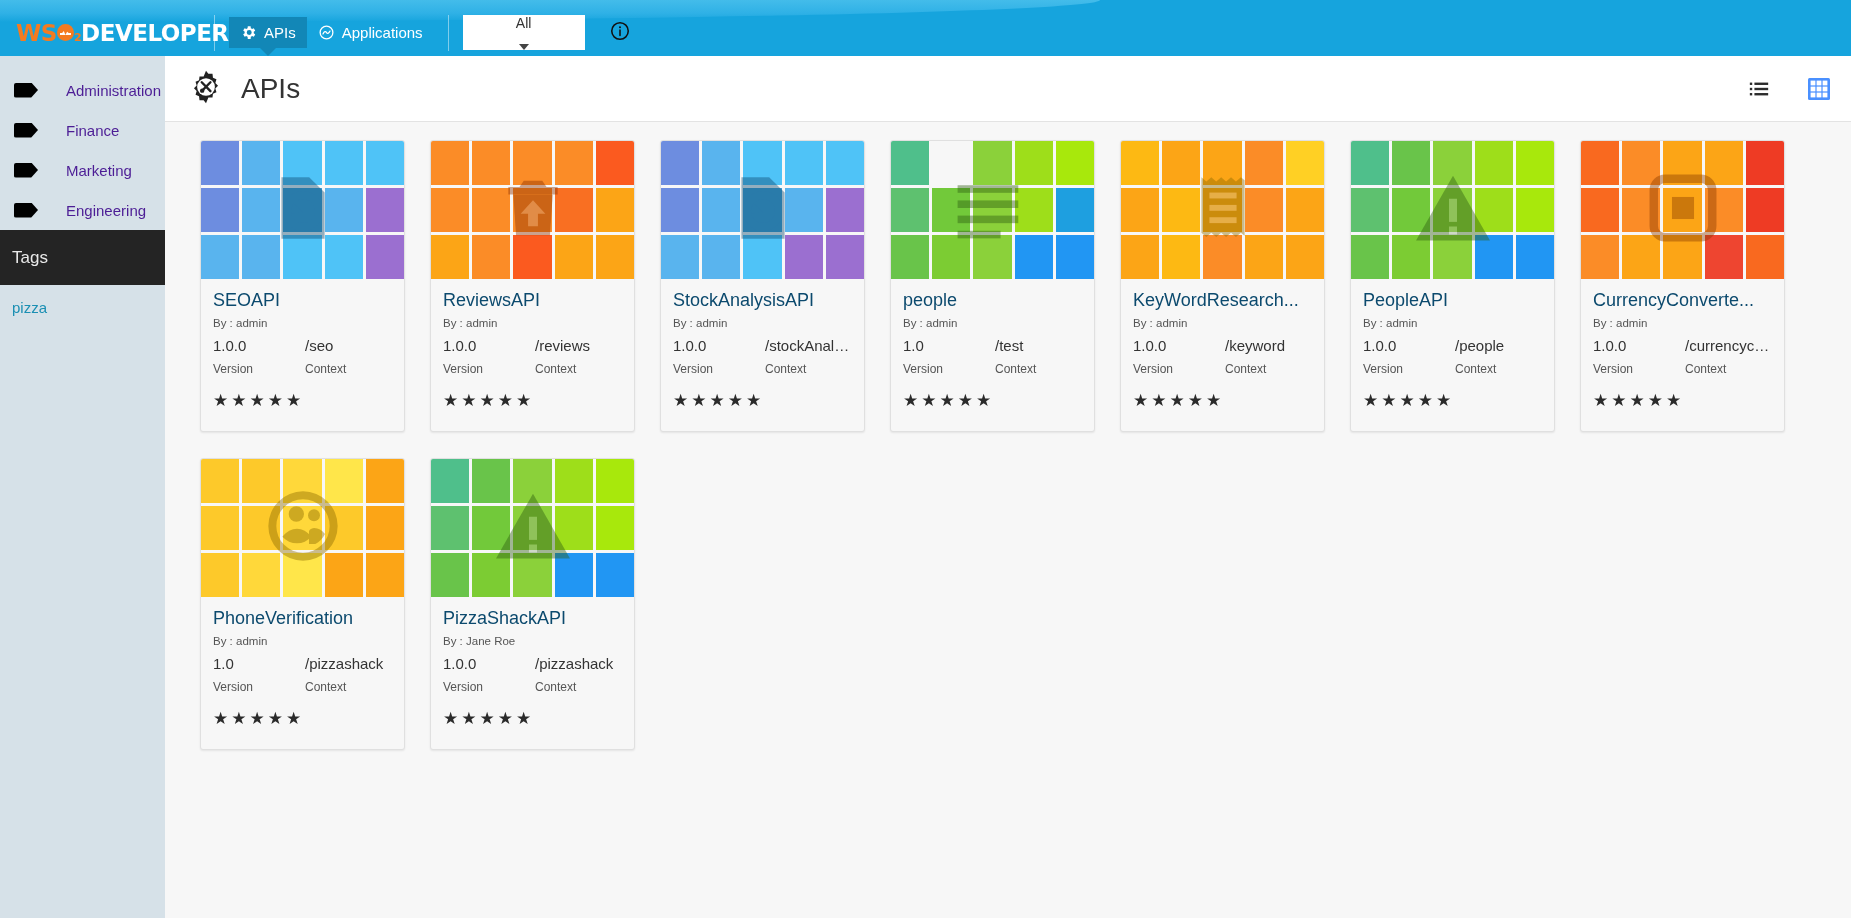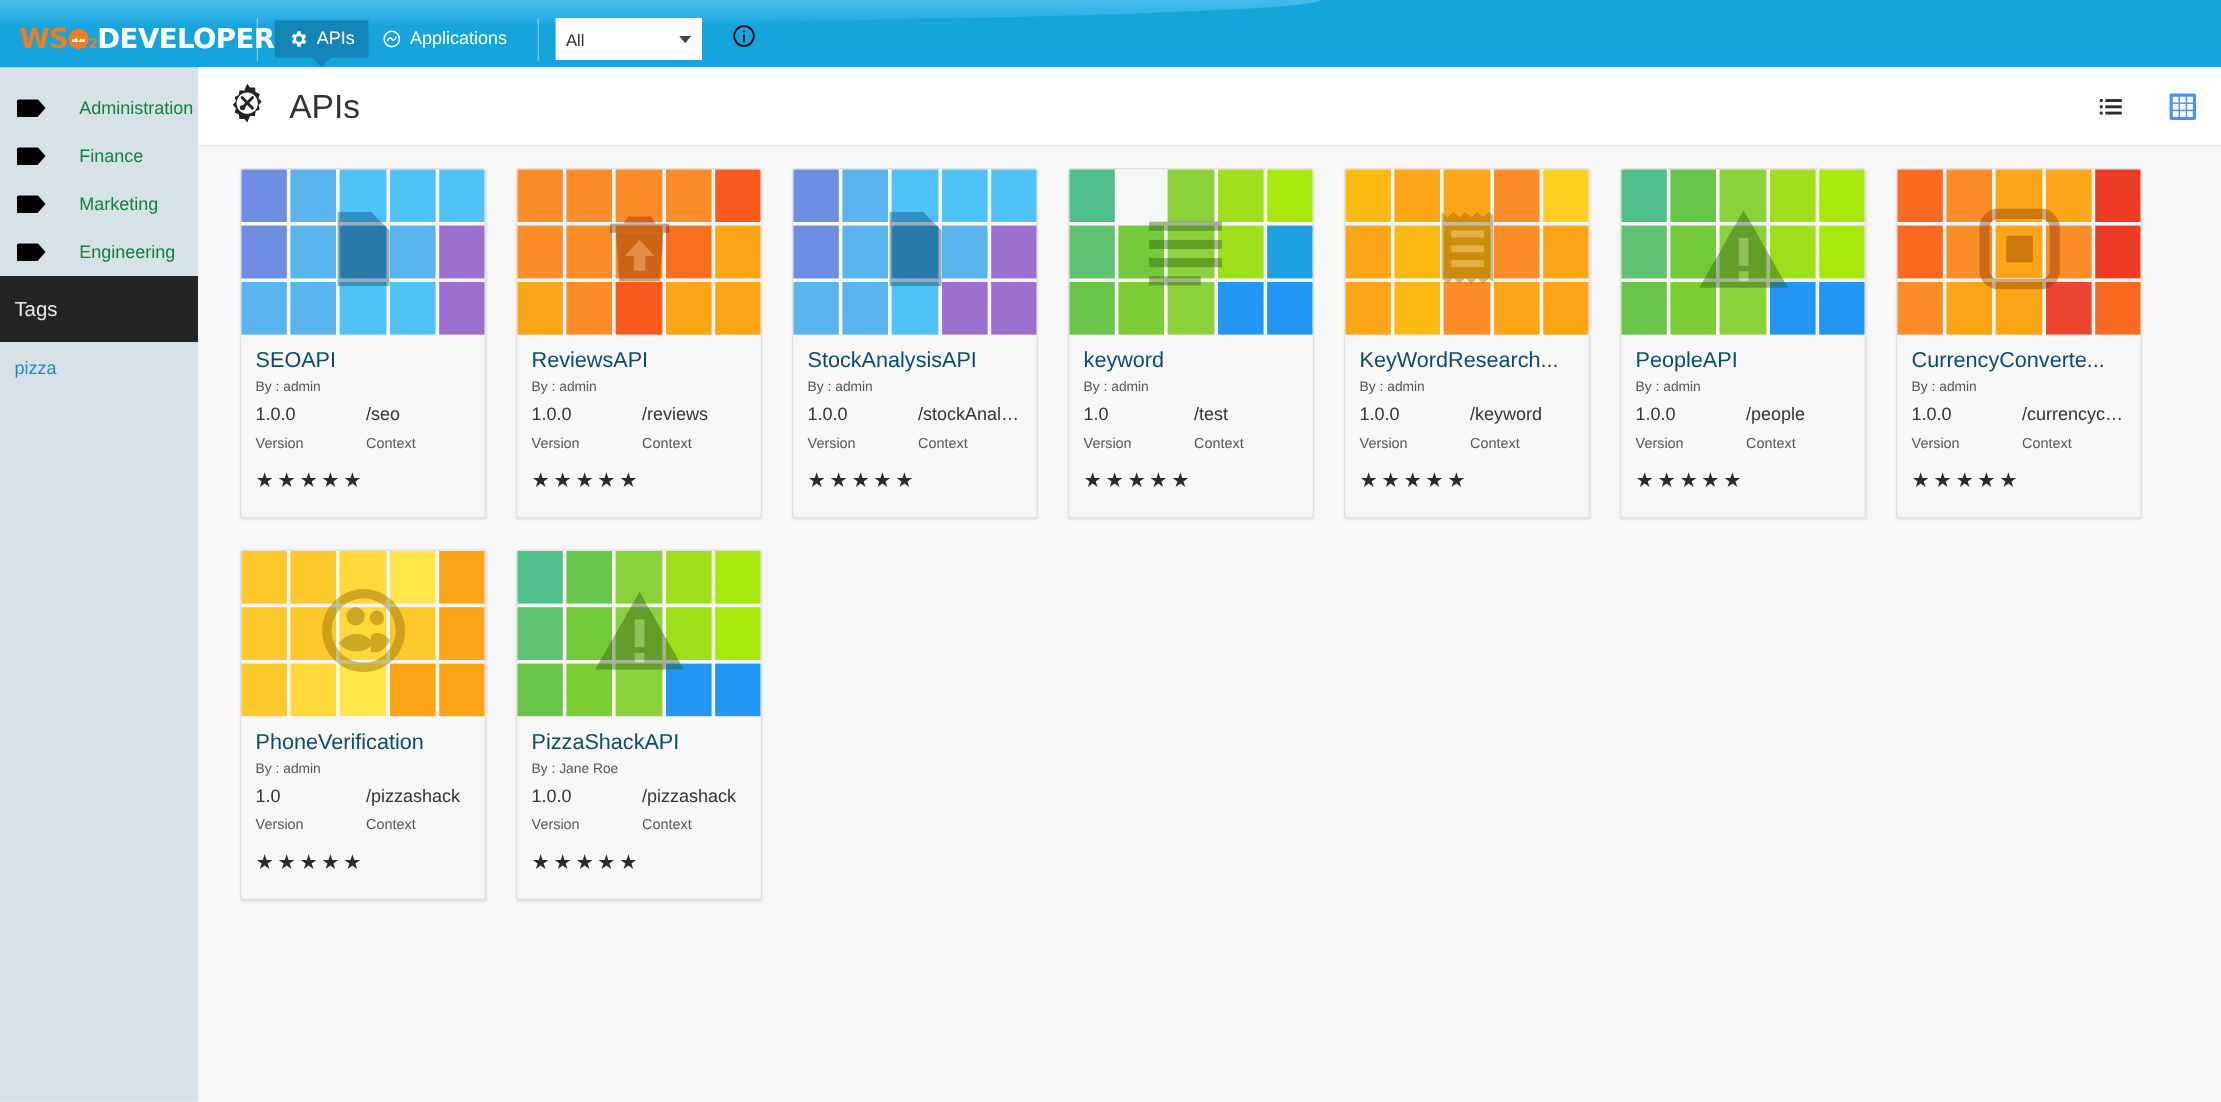--- a/index.html
+++ b/index.html
@@ -75,20 +75,21 @@
     border-top: 8px solid #1287b7;
   }
   .nav-icon { width: 17px; height: 17px; display: inline-block; }
 
   .filter-select {
     position: relative; z-index: 2;
     width: 122px; height: 35px; background: #fff;
     border: none; display: flex; align-items: center;
     padding: 0 9px; font-size: 14px; color: #333; cursor: pointer;
     justify-content: space-between;
+    flex-direction: column;
   }
   .caret { width: 0; height: 0; border-left: 5px solid transparent;
            border-right: 5px solid transparent; border-top: 6px solid #444; }
   .search-box {
     position: relative; z-index: 2;
     width: 236px; height: 35px; background: #fff;
     border-left: 1px solid #d2d2d2;
     display: flex; align-items: center; padding: 0 10px; gap: 9px;
   }
   .search-box input {
@@ -128,21 +129,21 @@
   .cat-list { padding-top: 14px; }
   .cat-item {
     display: flex; align-items: center; gap: 0;
     height: 40px; cursor: pointer; padding-left: 14px;
   }
   .tag-glyph {
     width: 24px; height: 15px; background: #000; flex: 0 0 auto;
     clip-path: polygon(0 0, 72% 0, 100% 50%, 72% 100%, 0 100%);
     border-radius: 2px;
   }
-  .cat-label { margin-left: 28px; font-size: 15px; color: #15803d; }
+  .cat-label { margin-left: 28px; font-size: 15px; color: #4c1d95; }
   .tag-list { padding: 14px 0 0 12px; }
   .tag-link {
     font-size: 15px; color: #1b8fb3; cursor: pointer; display: inline-block;
   }
 
   
   .content {
     position: absolute; top: 56px; left: 165px;
     width: 1686px; height: 862px;
     background: #f7f7f7;
@@ -479,21 +480,21 @@
             <div style="background: rgb(33, 150, 243);"></div>
           </div>
           <div class="thumb-ico"><svg width="86" height="62" viewBox="0 0 34 24" fill="#2d5c10">
         <rect x="3" y="3" width="24" height="3"></rect>
               <rect x="3" y="9" width="24" height="3"></rect>
         <rect x="3" y="15" width="24" height="3"></rect>
               <rect x="3" y="21" width="17" height="3"></rect>
             </svg></div>
         </div>
         <div class="card-body">
-          <div class="card-title">keyword</div>
+          <div class="card-title">people</div>
           <div class="card-by">By : admin</div>
           <div class="card-meta">
             <div class="meta-col ver">
               <div class="meta-val">1.0</div>
               <div class="meta-lbl">Version</div>
             </div>
             <div class="meta-col ctx">
               <div class="meta-val">/test</div>
               <div class="meta-lbl">Context</div>
             </div>

